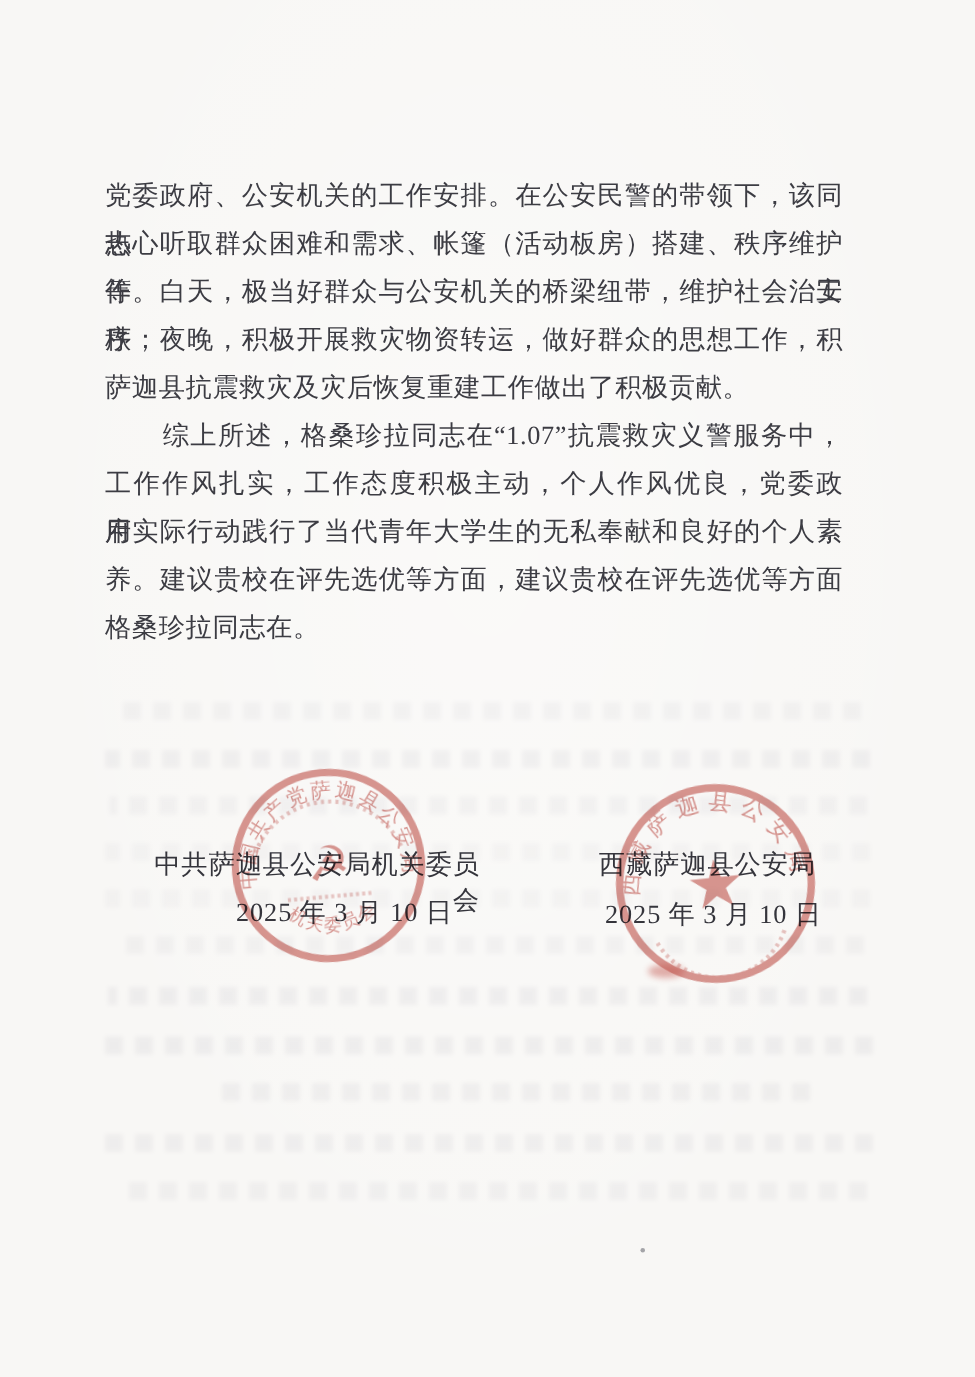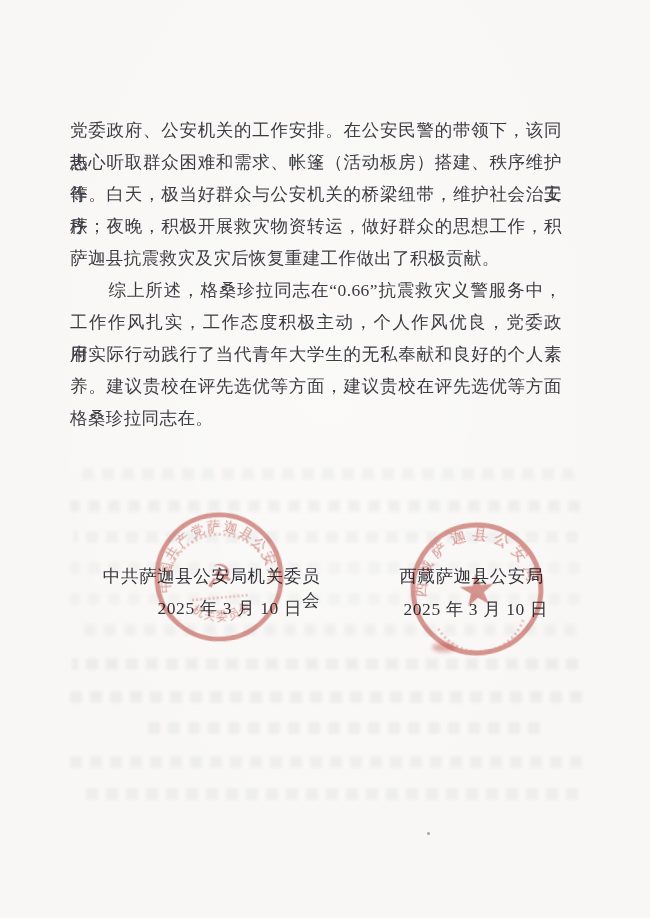--- a/index.html
+++ b/index.html
@@ -48,21 +48,21 @@
 
   <div class="body-text">
     <div class="paragraph">
         <div class="line">党委政府、公安机关的工作安排。在公安民警的带领下，该同志</div>
         <div class="line">热心听取群众困难和需求、帐篷（活动板房）搭建、秩序维护等工</div>
         <div class="line">作。白天，极当好群众与公安机关的桥梁纽带，维护社会治安秩</div>
         <div class="line">序；夜晚，积极开展救灾物资转运，做好群众的思想工作，积</div>
         <div class="line last">萨迦县抗震救灾及灾后恢复重建工作做出了积极贡献。</div>
       </div>
     <div class="paragraph">
-        <div class="line indent">综上所述，格桑珍拉同志在“0.66”抗震救灾义警服务中，</div>
+        <div class="line indent">综上所述，格桑珍拉同志在“1.07”抗震救灾义警服务中，</div>
         <div class="line">工作作风扎实，工作态度积极主动，个人作风优良，党委政府，</div>
         <div class="line">用实际行动践行了当代青年大学生的无私奉献和良好的个人素</div>
         <div class="line">养。建议贵校在评先选优等方面，建议贵校在评先选优等方面</div>
         <div class="line last">格桑珍拉同志在。</div>
       </div>
   </div>
 
   <div class="bleed" style="left:76px;top:468px;width:498px;opacity:.055"></div>
   <div class="bleed" style="left:70px;top:500px;width:510px;opacity:.07"></div>
   <div class="bleed" style="left:73px;top:531px;width:505px;opacity:.06"></div>

